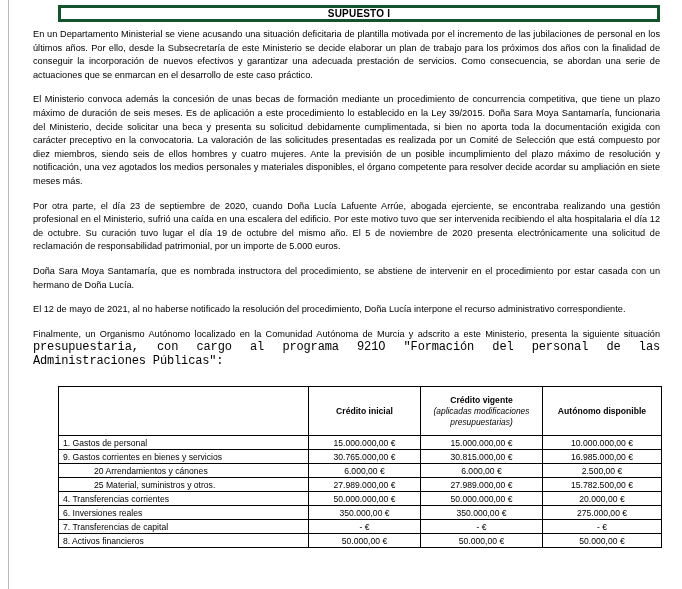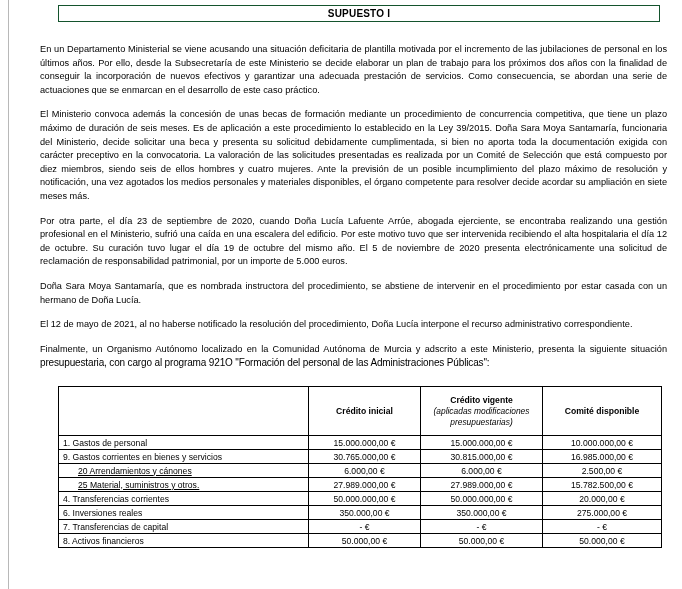--- a/index.html
+++ b/index.html
@@ -34,51 +34,50 @@
     height: 589px;
   }
 
   
   .title-box {
     position: absolute;
     left: 58px;
     top: 5px;
     width: 602px;
     height: 17px;
-    border: 1px solid #14532d;
+    border: 3px solid #14532d;
     box-sizing: border-box;
     display: flex;
     align-items: center;
     justify-content: center;
   }
   .title-box .title-text {
     font-size: 10px;
     font-weight: bold;
     letter-spacing: 0.2px;
   }
 
   
   .body-text {
     position: absolute;
-    left: 40px;
+    left: 33px;
     top: 28px;
     width: 627px;
-    margin-top: 15px;
   }
   p.para {
     margin: 0 0 11px 0;
     font-size: 9.2px;
     line-height: 13.6px;
     text-align: justify;
     text-justify: inter-word;
   }
   p.para:last-child { margin-bottom: 0; }
   .thin {
-    font-family: Liberation Sans, sans-serif;
-    font-size: 10px;
+    font-family: Liberation Mono, monospace;
+    font-size: 12px;
     letter-spacing: -0.15px;
   }
 
   
   .budget-table-wrap {
     position: absolute;
     left: 58px;
     top: 386px;
     width: 603px;
   }
@@ -108,21 +107,21 @@
     padding: 2px 0;
   }
   table.budget thead th.blank { border-top: 1px solid #000; }
   th.hdr-vigente .sub {
     font-weight: normal;
     font-size: 8.4px;
     font-style: italic;
   }
 
   td.concept { text-align: left; }
-  td.concept.sub-item { padding-left: 19px; text-decoration: underline; }
+  td.concept.sub-item { padding-left: 35px; }
   td.amount { text-align: center; }
 </style>
 </head>
 <body>
 
 <div class="page-edge-rule"></div>
 
 <div class="page">
 
   <div class="title-box">
@@ -147,21 +146,21 @@
         <col class="c-disponible">
       </colgroup>
       <thead>
         <tr>
           <th class="blank"></th>
           <th>Crédito inicial</th>
           <th class="hdr-vigente">
             <div>Crédito vigente</div>
             <div class="sub">(aplicadas modificaciones presupuestarias)</div>
           </th>
-          <th>Comité disponible</th>
+          <th>Autónomo disponible</th>
         </tr>
       </thead>
       <tbody id="budget-body">
           <tr>
             <td class="concept">1. Gastos de personal</td>
             <td class="amount">15.000.000,00 €</td>
             <td class="amount">15.000.000,00 €</td>
             <td class="amount">10.000.000,00 €</td>
           </tr>
           <tr>

